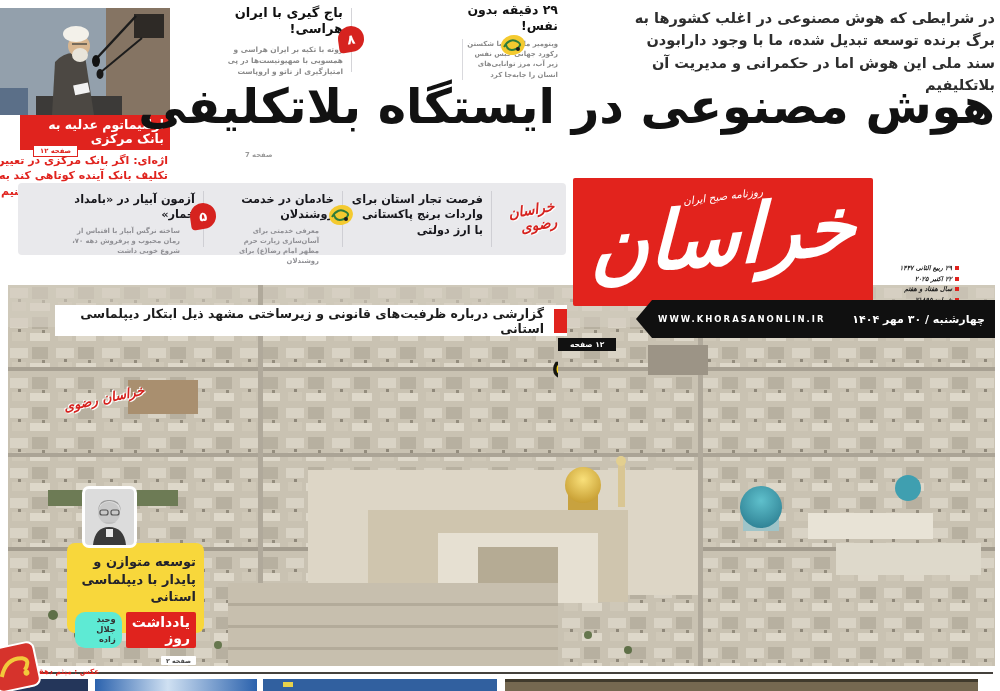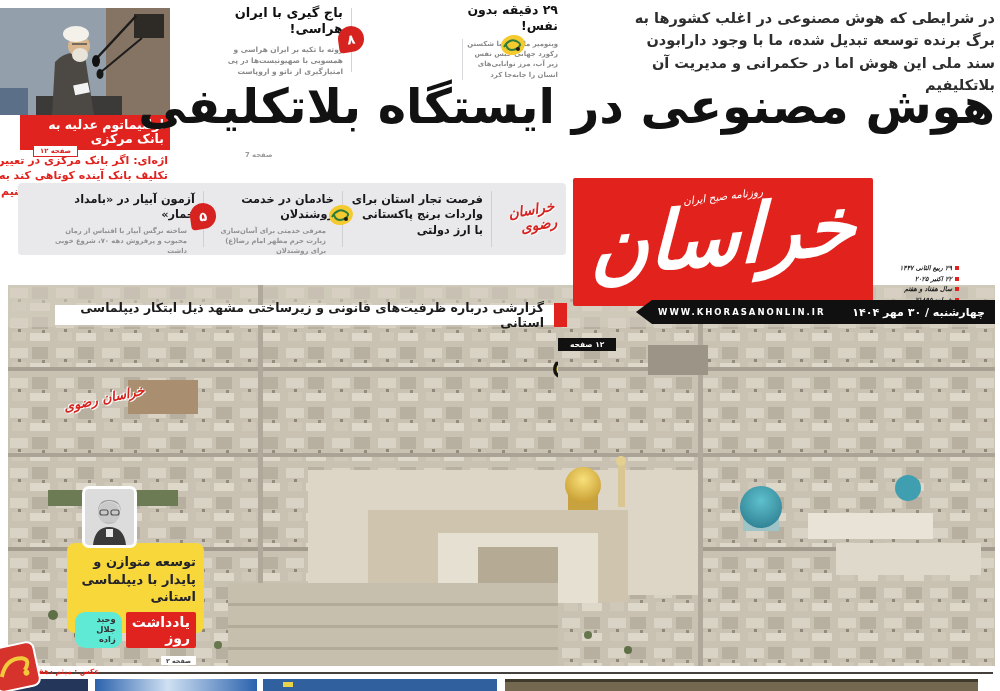--- a/index.html
+++ b/index.html
@@ -38,50 +38,50 @@
          font-weight:600;color:#2e2e2e;line-height:1.55;}
   .main-headline{left:240px;top:78px;width:755px;text-align:right;font-size:48px;
          font-weight:900;color:#121212;letter-spacing:-1px;white-space:nowrap;line-height:1.2;}
   .page4{left:245px;top:151px;font-size:6.8px;color:#9a9a9a;font-weight:bold;}
 
   
   .strip{left:18px;top:183px;width:548px;height:72px;background:#e9e9ec;border-radius:4px;
          display:flex;align-items:stretch;padding:0 10px;box-sizing:border-box;}
   .strip .art{padding:9px 8px 0;text-align:right;}
   .strip .art h4{margin:0;font-size:11.3px;font-weight:900;color:#17171c;line-height:1.35;}
-  .strip .art p{margin:3px 8px 0;font-size:6.8px;color:#8f8f94;font-weight:bold;line-height:1.5;}
+  .strip .art p{margin:3px 15px 0;font-size:6.8px;color:#8f8f94;font-weight:bold;line-height:1.5;}
   .sep{position:relative;width:1px;background:#cfcfd4;margin:8px 0;}
   .sep .badge{position:absolute;left:-13px;top:12px;}
   .sep .stamp{left:-14px;top:12px;}
   .strip-label{width:64px;display:flex;align-items:center;justify-content:center;
          color:#d6231f;font-size:14px;font-weight:900;font-style:italic;
          transform:rotate(-10deg);text-shadow:0 0 2px #fff,1px 1px 0 #fff;}
 
   
   .masthead{left:573px;top:178px;width:300px;height:128px;background:#e2231d;
             border-radius:2px;z-index:3;}
   .tagline{position:absolute;left:60px;top:12px;width:180px;text-align:center;color:#fff;
            font-size:10.5px;font-style:italic;transform:rotate(-7deg);}
   .mast-title{position:absolute;left:0;top:18px;width:100%;text-align:center;color:#fff;
            font-family:"DejaVu Serif",serif;font-style:italic;font-weight:bold;
            font-size:80px;line-height:1;transform:rotate(-5deg) skewX(-6deg);}
   .info-lines{left:873px;top:264px;width:86px;z-index:4;font-style:italic;}
   .info-line{display:flex;align-items:center;gap:3px;font-size:6.4px;font-weight:bold;
            color:#1d1d1d;margin-bottom:2.5px;}
   .info-line .bullet{width:4px;height:4px;background:#e0231e;flex:0 0 auto;}
-  .date-bar{left:636px;top:300px;width:359px;height:24px;background:#101010;color:#fff;
+  .date-bar{left:636px;top:300px;width:359px;height:38px;background:#101010;color:#fff;
            display:flex;align-items:center;justify-content:space-between;direction:ltr;
            padding:0 10px 0 22px;box-sizing:border-box;z-index:5;
            clip-path:polygon(0 50%,16px 0,100% 0,100% 100%,16px 100%);}
   .website{font-size:8.5px;letter-spacing:2px;font-weight:bold;}
   .issue-date{font-size:11px;font-weight:900;direction:rtl;}
 
   
   .main-photo{left:8px;top:285px;width:987px;height:381px;z-index:1;}
-  .kicker{position:absolute;left:47px;top:20px;width:512px;height:20px;background:#fff;
+  .kicker{position:absolute;left:47px;top:20px;width:512px;height:31px;background:#fff;
           display:flex;align-items:center;direction:rtl;z-index:2;}
   .kicker-red{width:13px;height:24px;background:#e0231e;flex:0 0 auto;}
   .kicker-text{flex:1;text-align:right;padding:0 10px;font-size:12.5px;font-weight:bold;color:#1c1c1c;}
   .shrine-headline{position:absolute;left:50px;top:45px;z-index:2;}
   .razavi-script{position:absolute;left:55px;top:106px;color:#d6231f;font-size:13px;
           font-weight:900;font-style:italic;transform:rotate(-12deg);
           text-shadow:0 0 2px #fff,1px 1px 0 #fff,-1px -1px 0 #fff;z-index:2;}
   .pages-tag{position:absolute;left:550px;top:53px;background:#111;color:#fff;
           font-size:7.5px;font-weight:bold;padding:2px 12px;z-index:2;}
 

